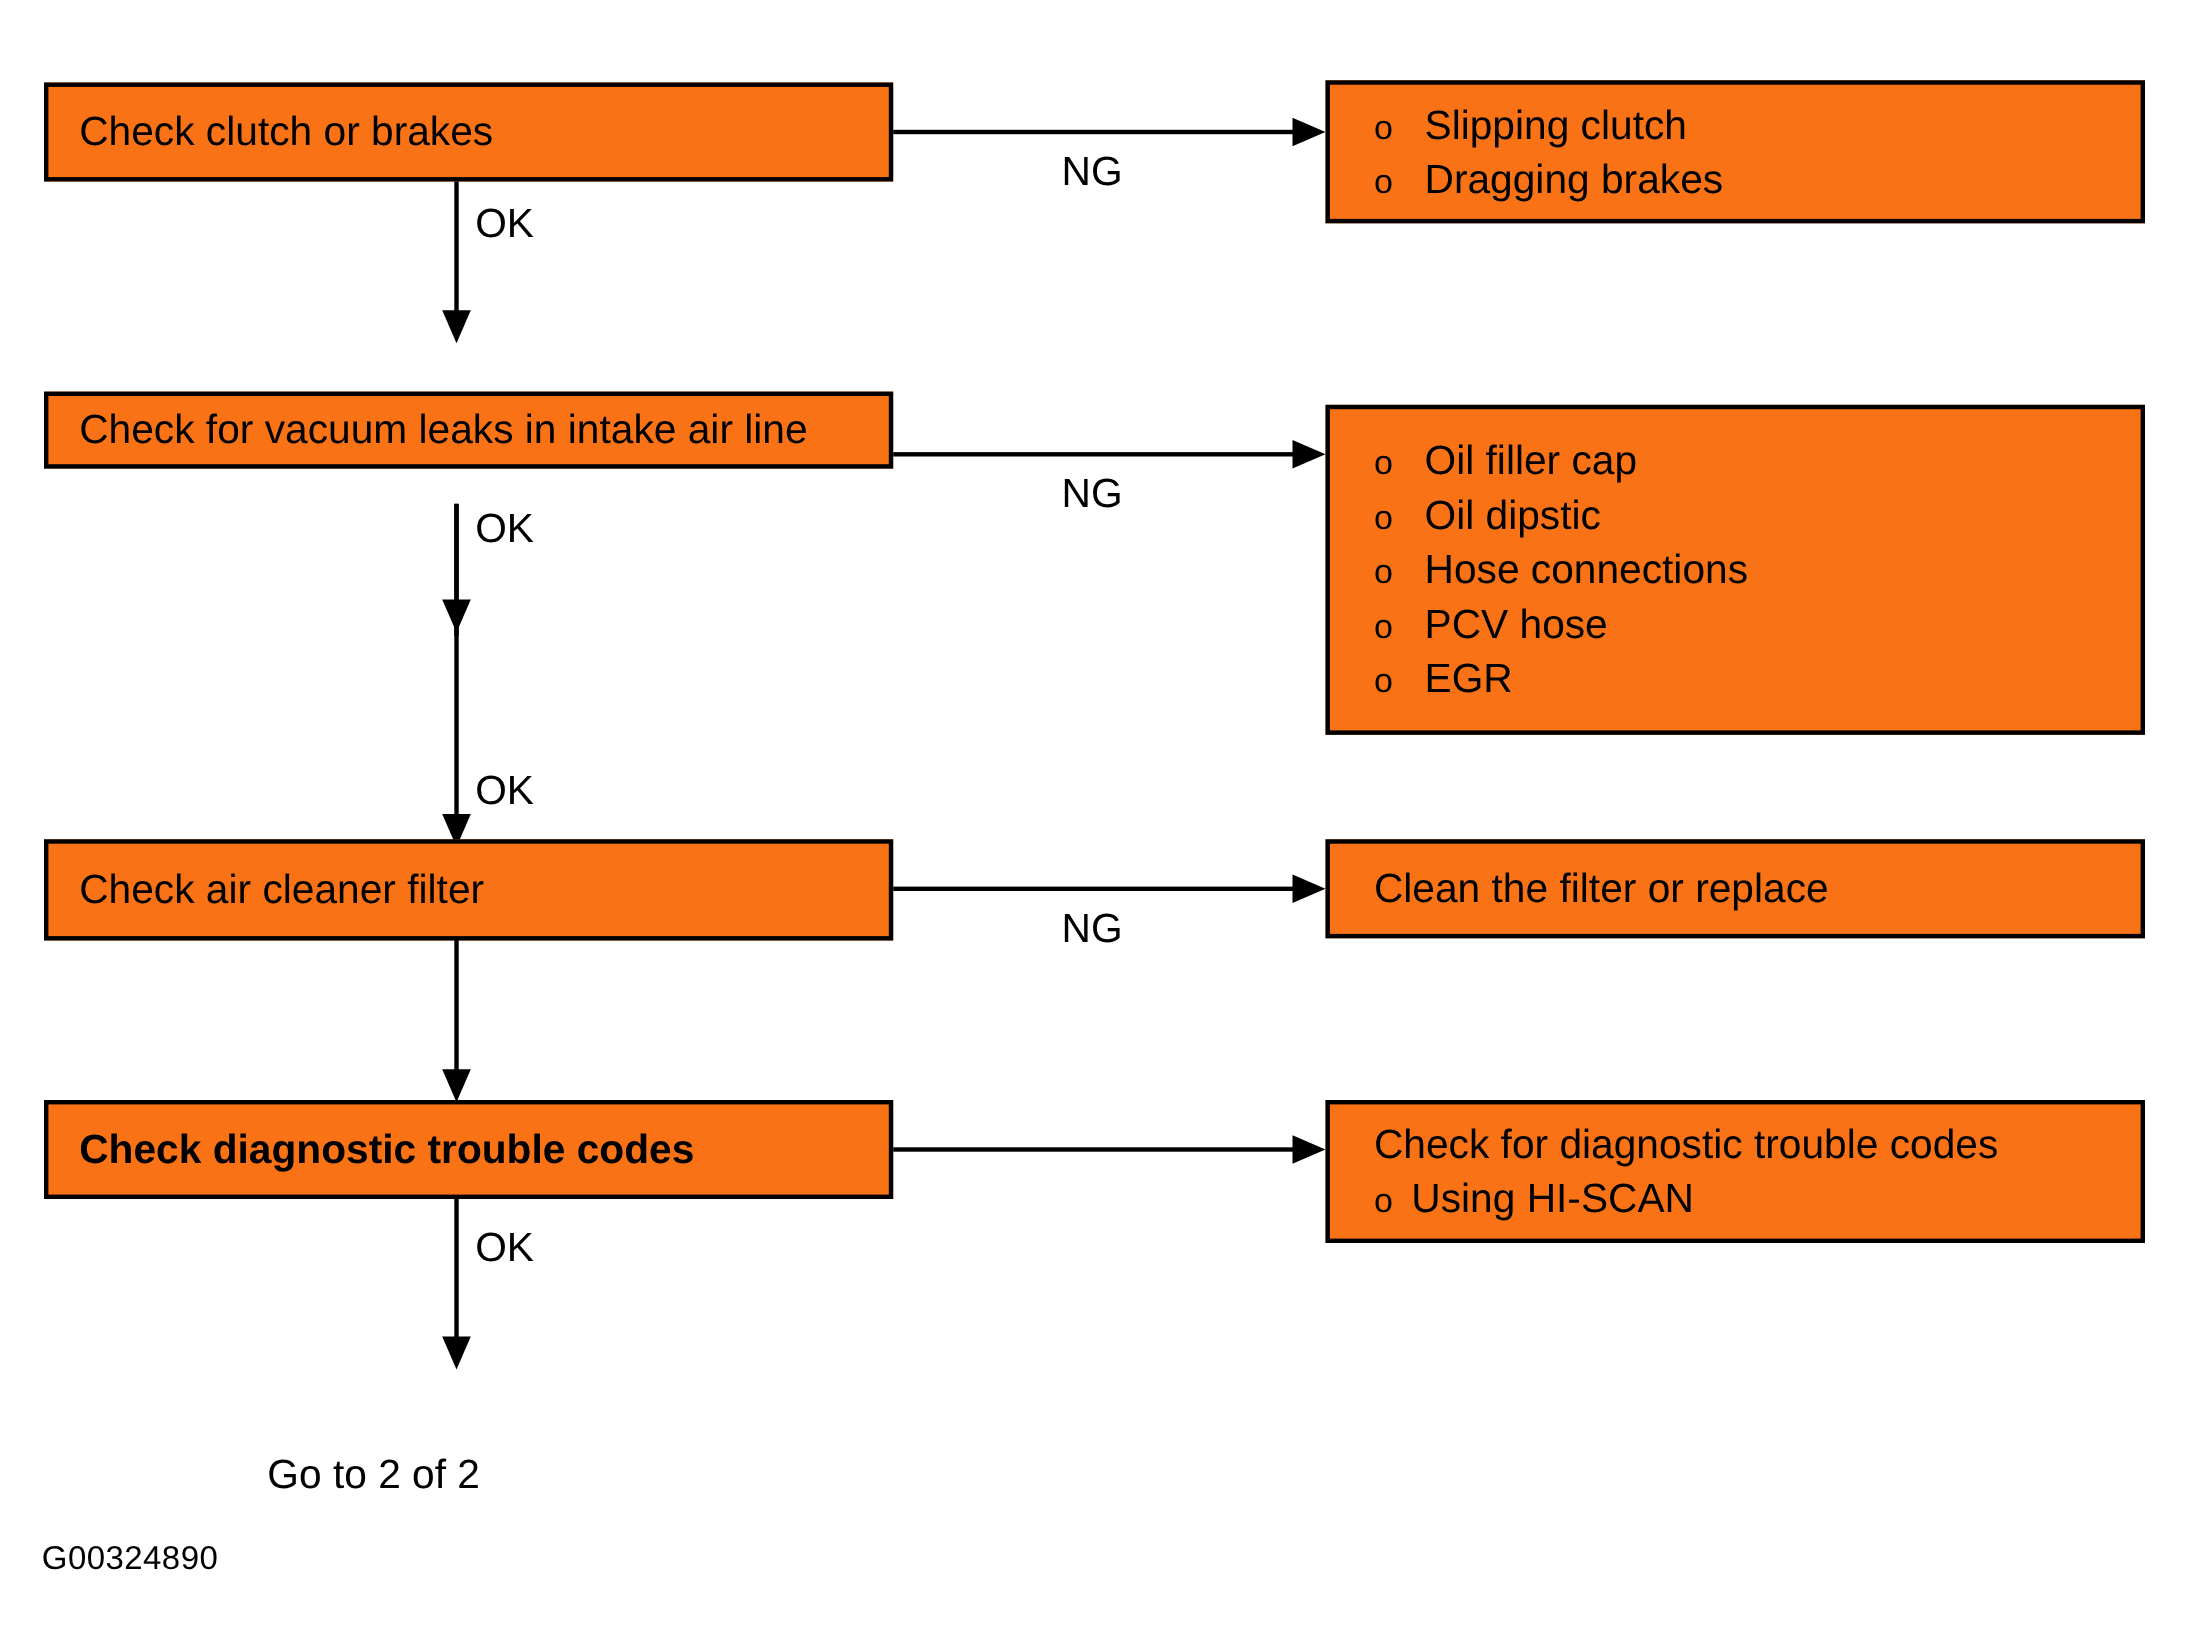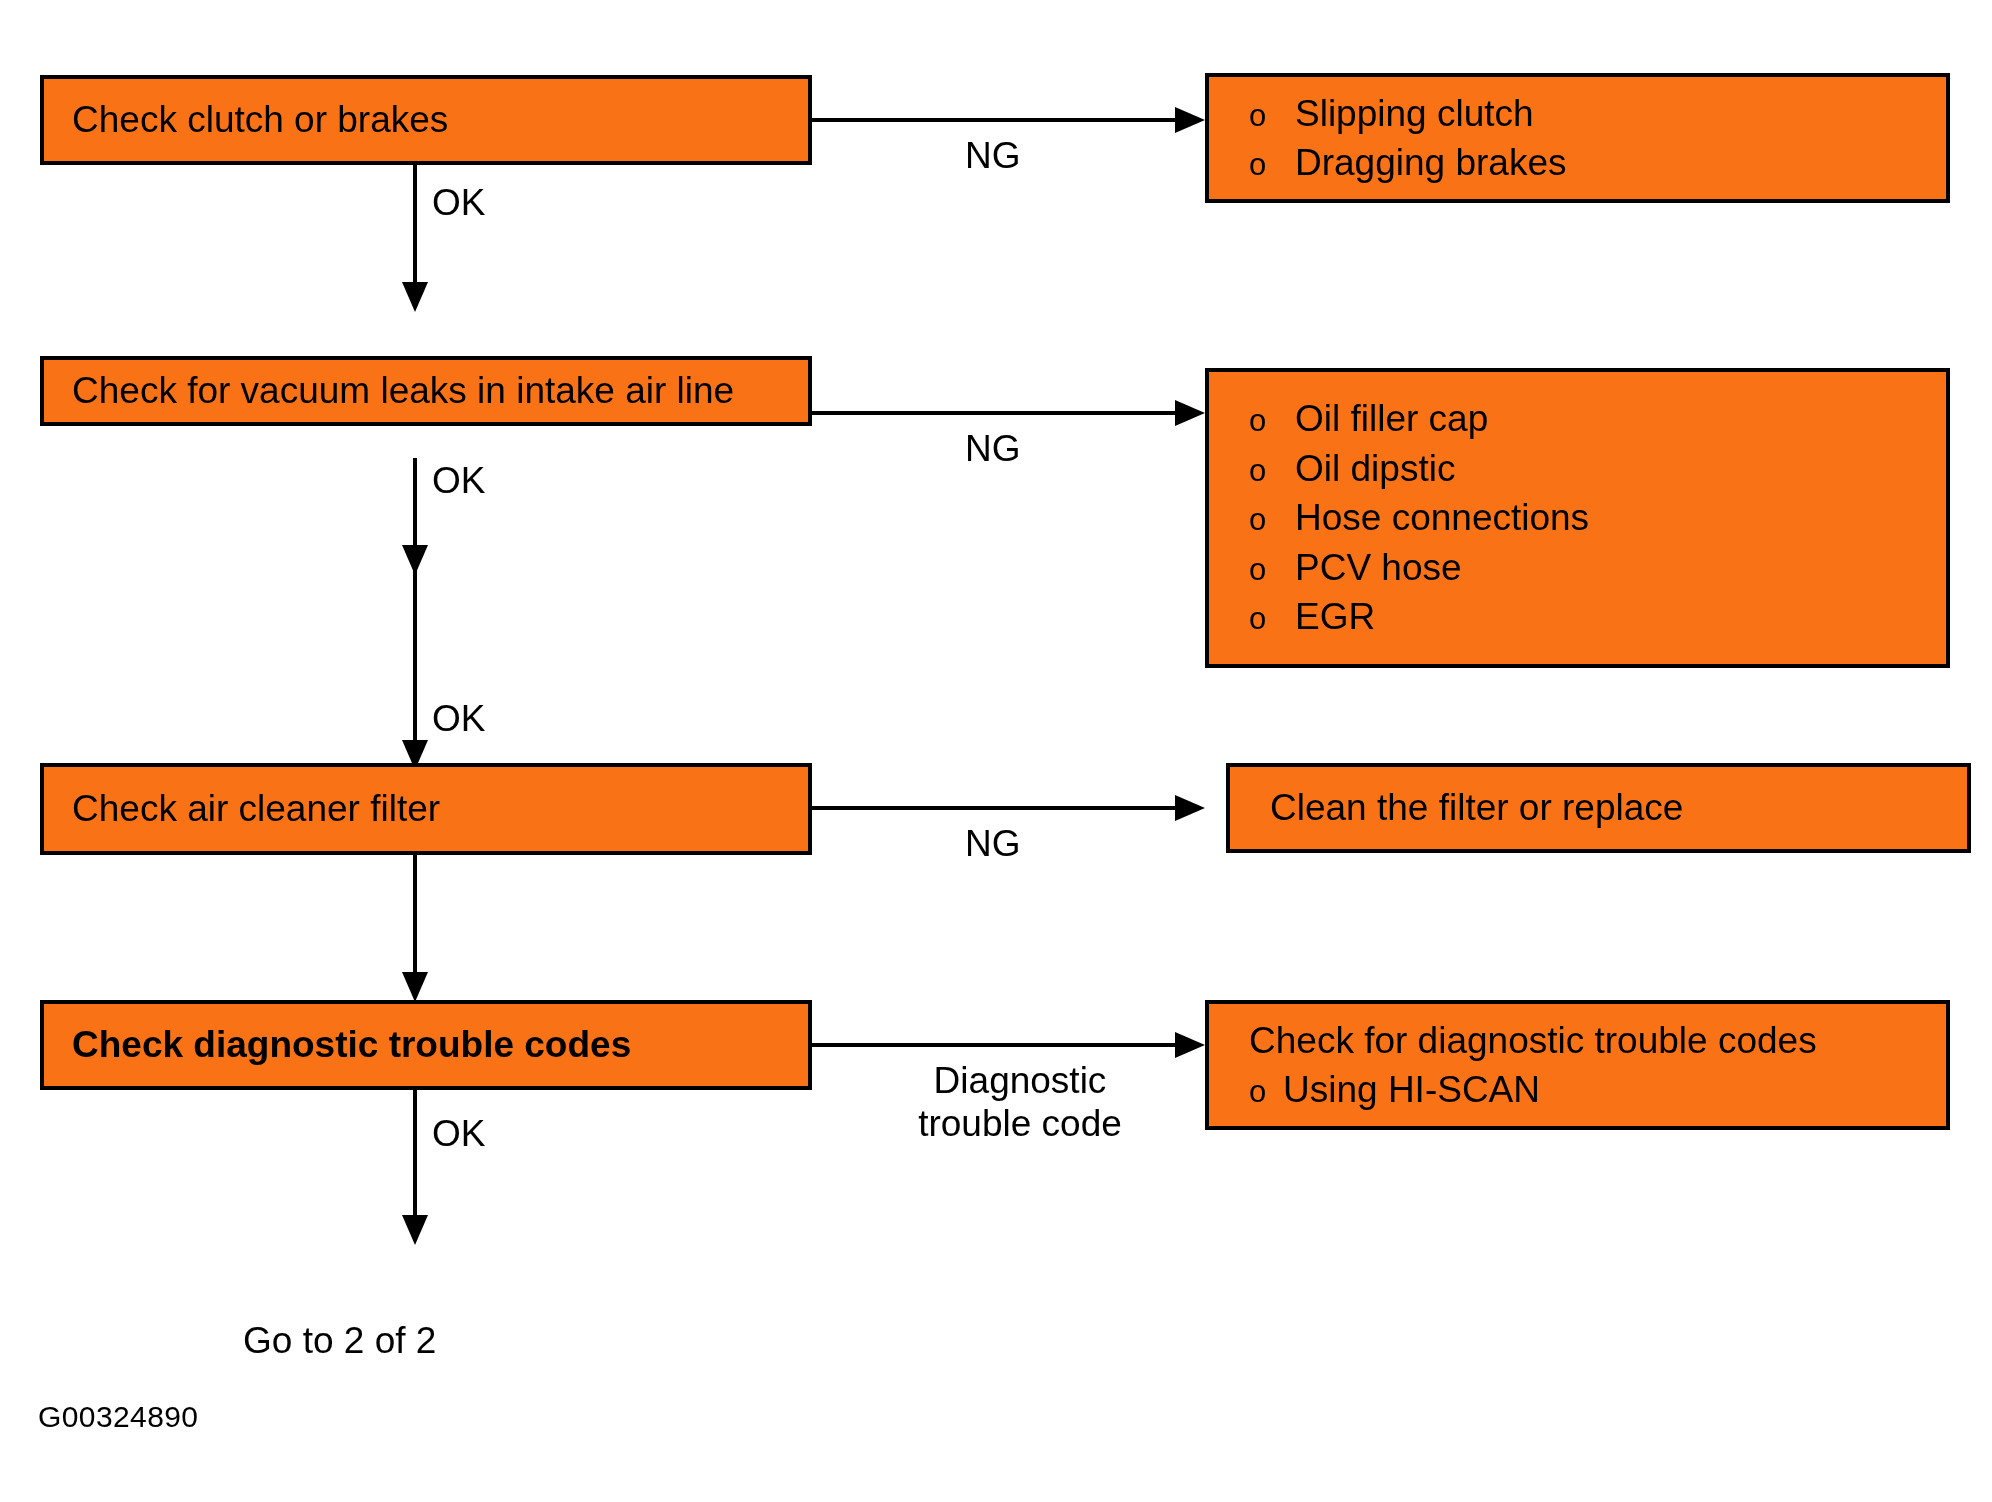--- a/index.html
+++ b/index.html
@@ -190,35 +190,34 @@
   <div class="arrow-down" style="left:402px; top:740px;"></div>
 
   <div class="box left-box" style="top:763px; height:92px;">
     <div class="box-text">Check air cleaner filter</div>
   </div>
 
   <div class="hline" style="left:812px; top:806px; width:365px;"></div>
   <div class="arrow-right" style="left:1175px; top:795px;"></div>
   <div class="edge-label" style="left:965px; top:823px;">NG</div>
 
-  <div class="box right-box" style="top:763px; height:90px;margin-left:21px;">
+  <div class="box right-box" style="top:763px; height:90px;">
     <div class="plain-line">Clean the filter or replace</div>
   </div>
 
   <div class="vline" style="left:413px; top:853px; height:125px;"></div>
   <div class="arrow-down" style="left:402px; top:972px;"></div>
   <div class="edge-label" style="left:432px; top:698px;">OK</div>
 
   <div class="box left-box" style="top:1000px; height:90px;font-weight:bold;">
     <div class="box-text">Check diagnostic trouble codes</div>
   </div>
 
   <div class="hline" style="left:812px; top:1043px; width:365px;"></div>
   <div class="arrow-right" style="left:1175px; top:1032px;"></div>
-  <div class="edge-label two-line" style="left:890px; top:1060px; width:260px;">Diagnostic trouble code</div>
 
   <div class="box right-box" style="top:1000px; height:130px;">
     <div class="plain-line">Check for diagnostic trouble codes</div>
     <ul class="bullets tight">
       <li>
         <span class="bullet-o">o</span>
         <span>Using HI-SCAN</span>
       </li>
     </ul>
   </div>

